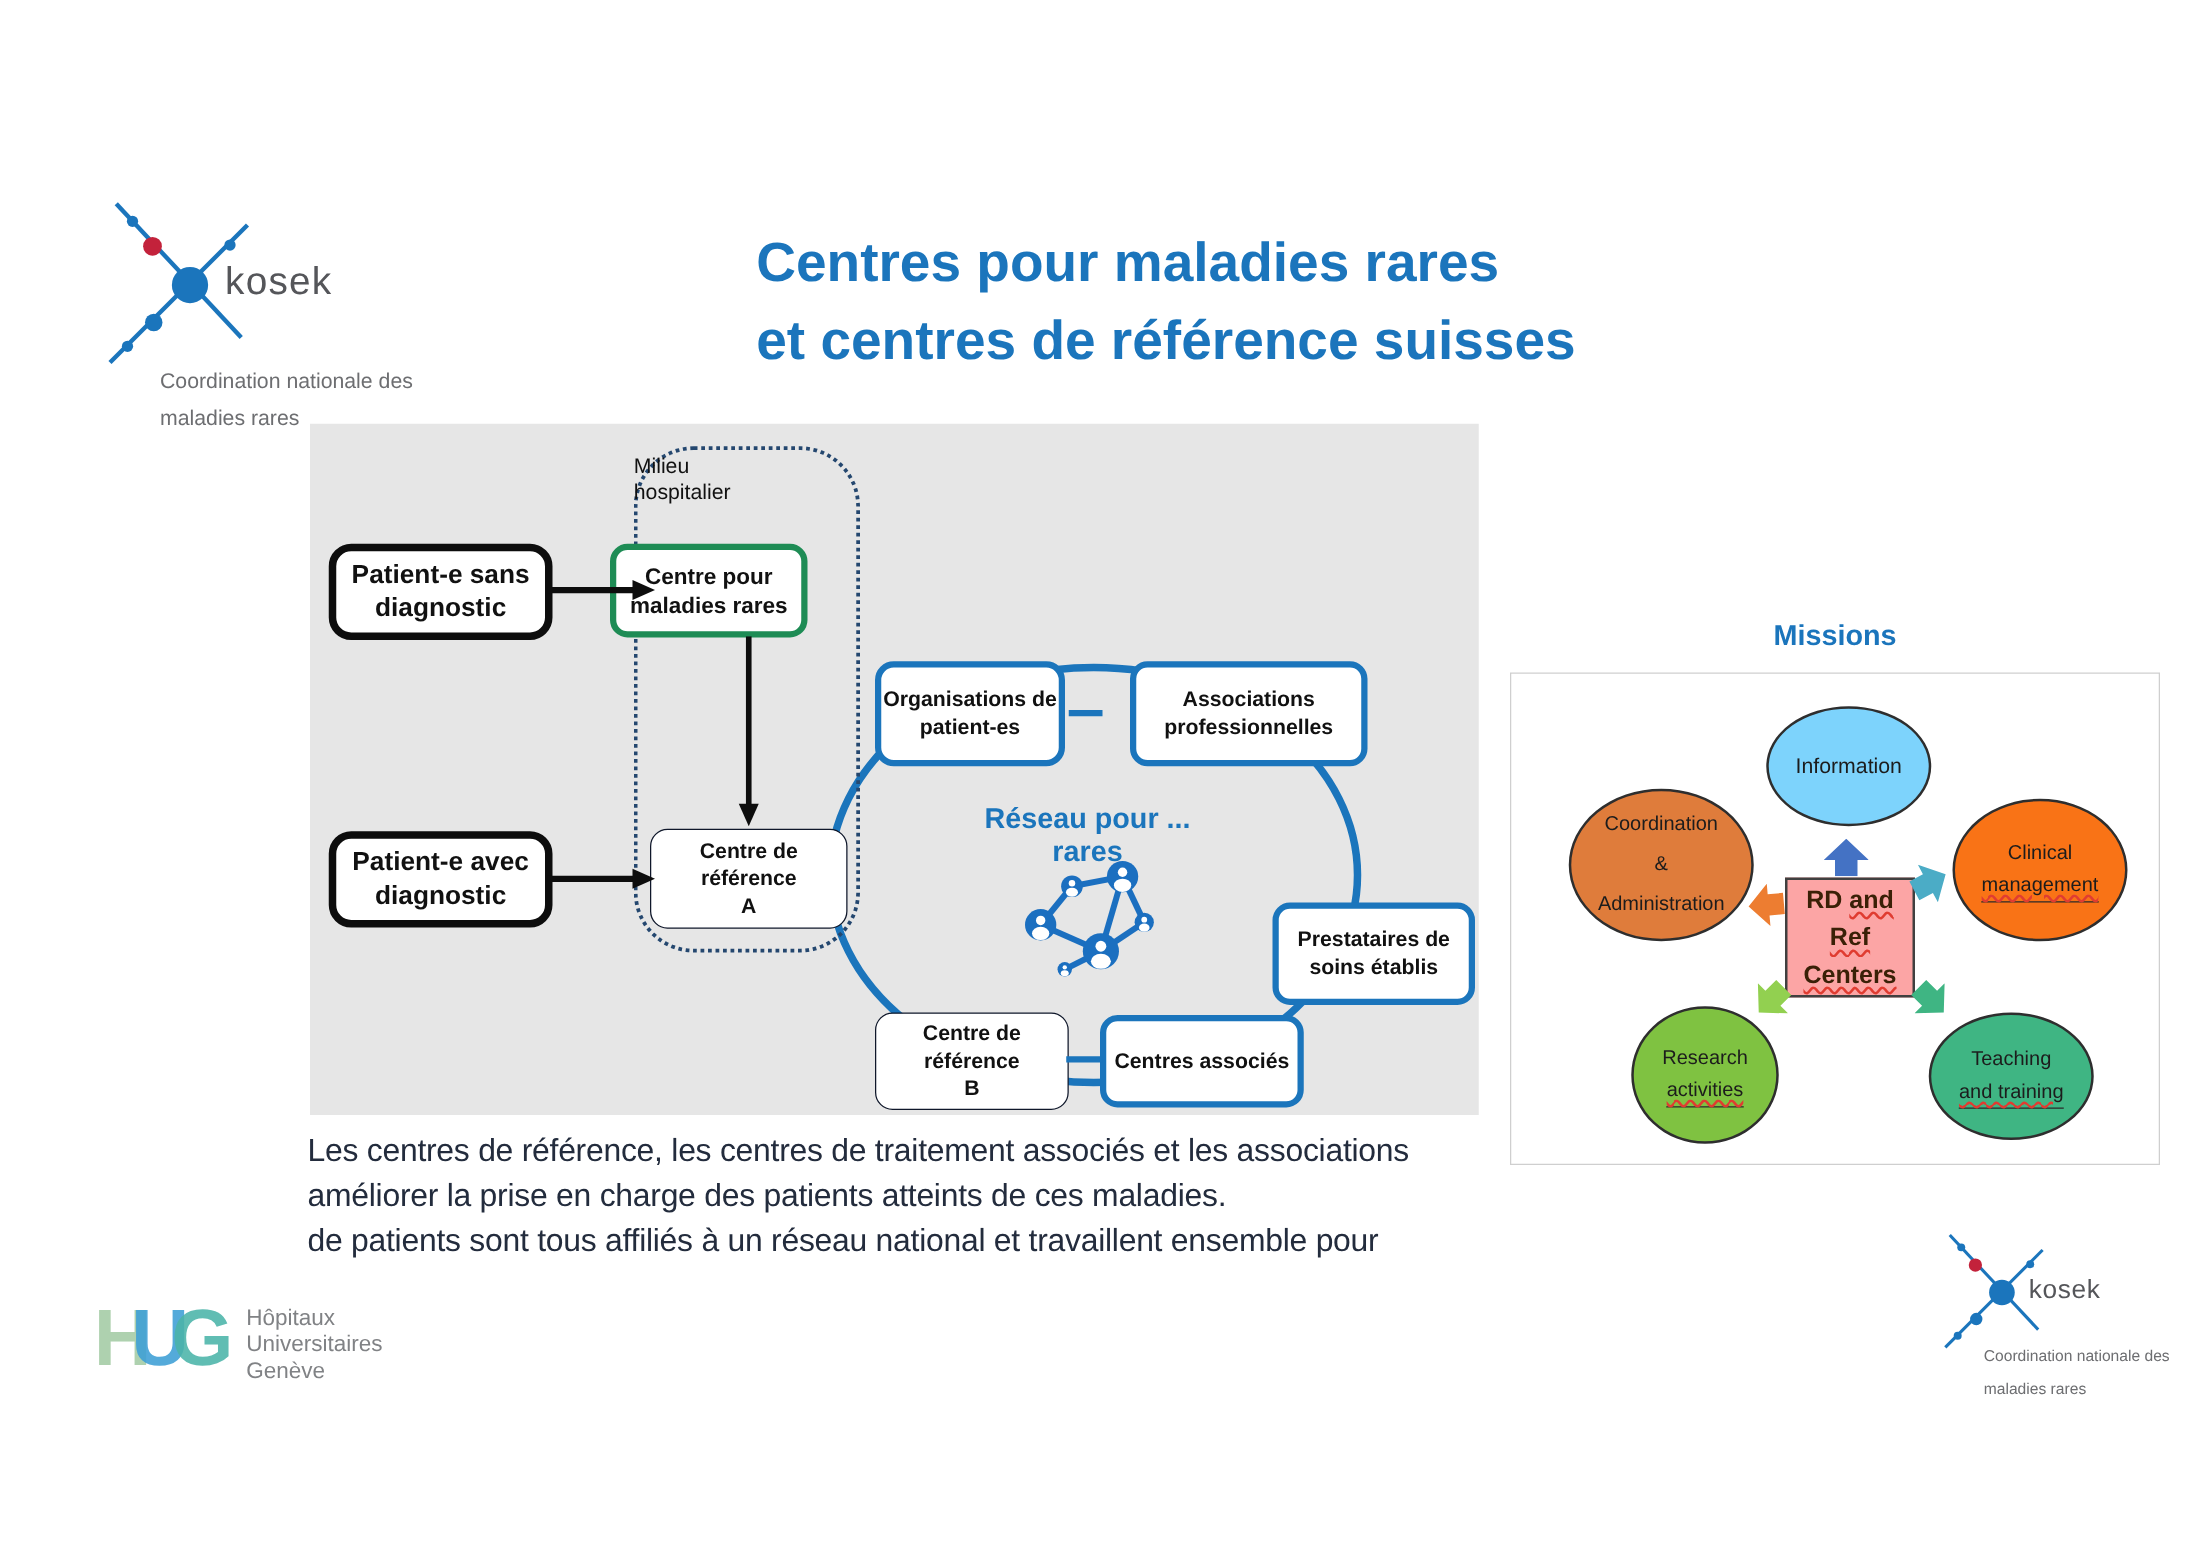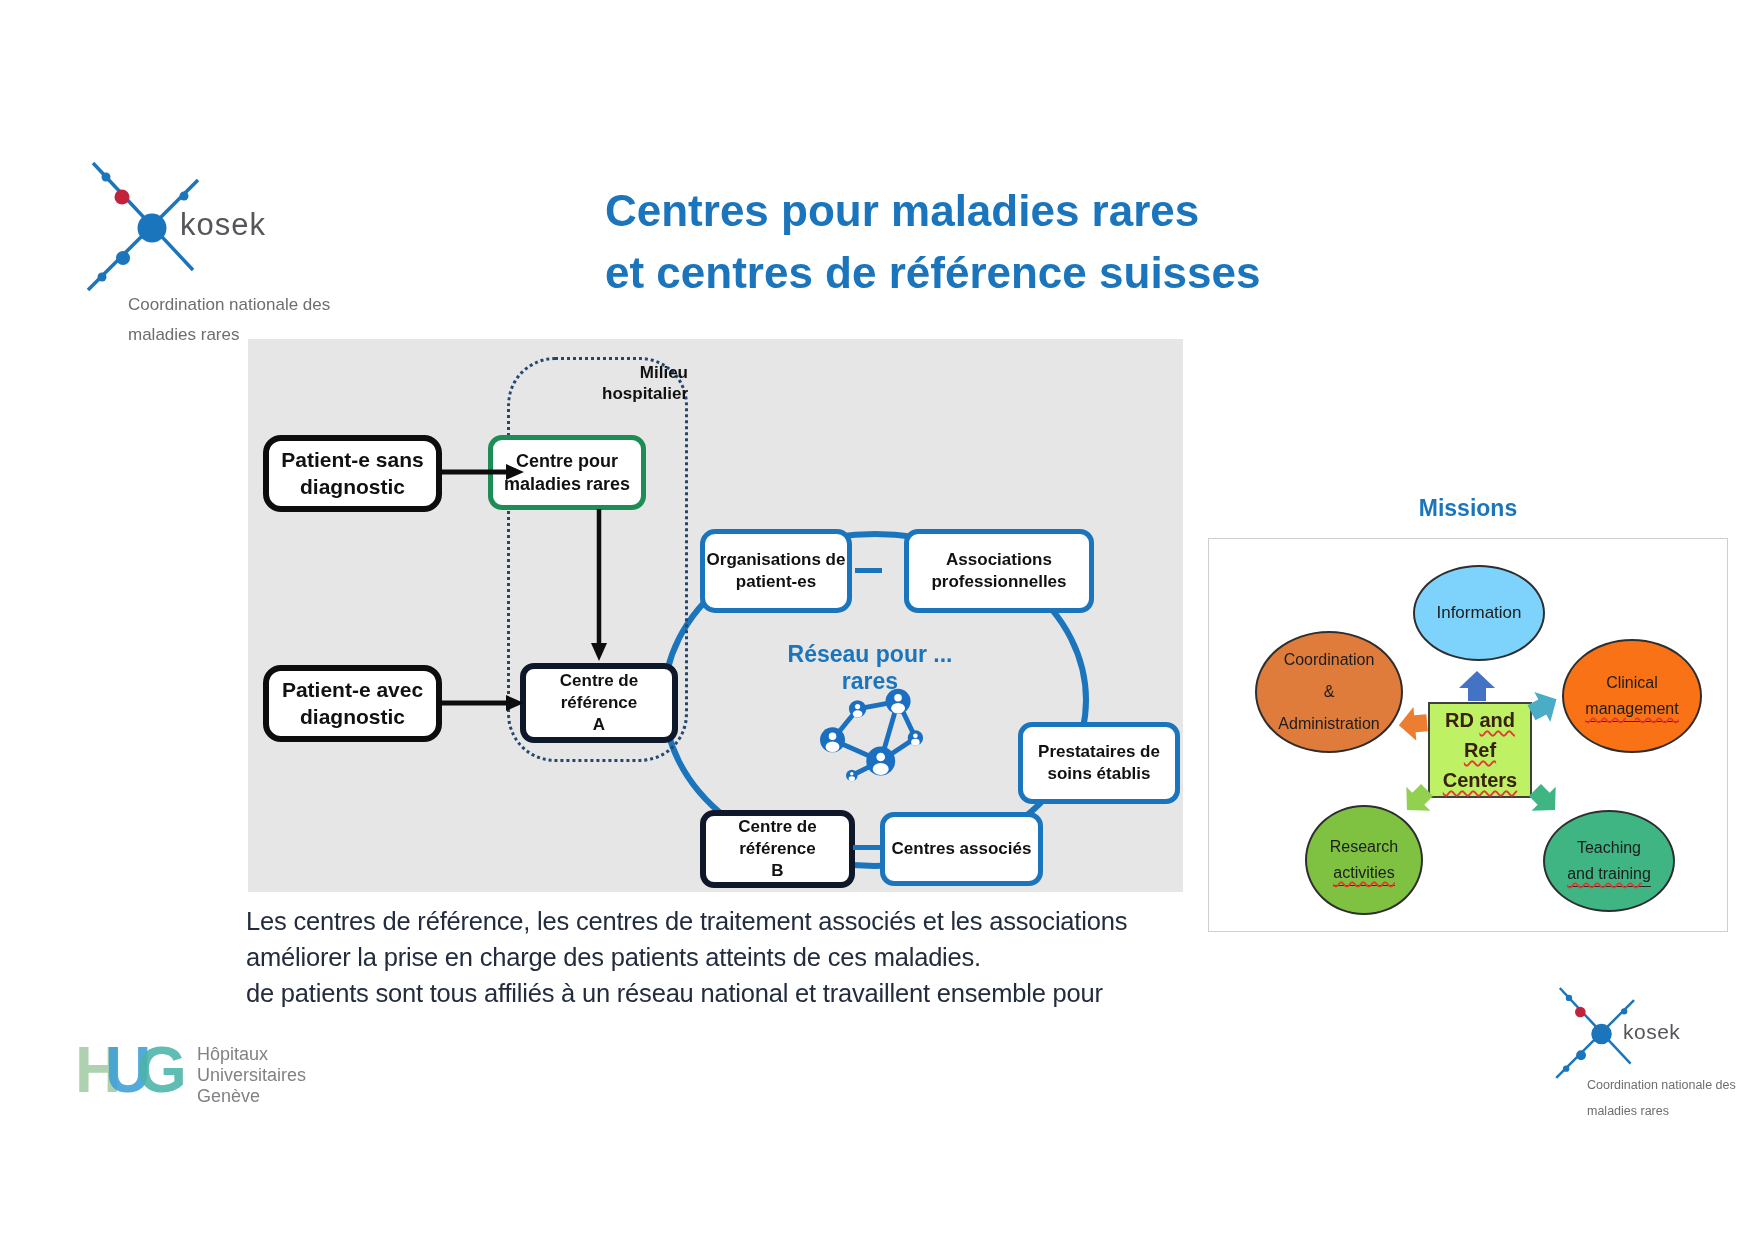--- a/index.html
+++ b/index.html
@@ -18,40 +18,40 @@
   
   .main-title { color:#1B75BC; font-size:44px; font-weight:bold; line-height:1.42; }
 
   
   .gray-panel { left:248px; top:339px; width:935px; height:553px; background:#E6E6E6; }
   .dashed-rect { left:507px; top:357px; width:181px; height:405px; border:3px dotted #24476F; border-radius:48px; }
   .flow-box { display:flex; align-items:center; justify-content:center; text-align:center;
               background:#fff; color:#111; font-weight:bold; }
   .black-box { border:6px solid #0d0d0d; border-radius:18px; font-size:21px; line-height:1.25; }
   .green-box { border:5px solid #1E8C55; border-radius:14px; font-size:18px; line-height:1.25; }
-  .orange-box { border:6px solid #0f172a; border-radius:14px; font-size:17px; line-height:1.3; }
+  .orange-box { border:1px solid #0f172a; border-radius:14px; font-size:17px; line-height:1.3; }
   .blue-box { border:5px solid #1B75BC; border-radius:14px; font-size:17px; line-height:1.3; }
-  .milieu-label { left:507px; top:362px; width:181px; text-align:right; font-weight:bold; font-size:17px; line-height:1.25; color:#111; }
+  .milieu-label { left:507px; top:362px; width:181px; text-align:left; font-weight:normal; font-size:17px; line-height:1.25; color:#111; }
   .reseau-label { left:770px; top:641px; width:200px; text-align:center; color:#1B75BC; font-weight:bold; font-size:23px; }
   .connector { background:#1B75BC; height:5px; }
 
   
   .caption { color:#232C3D; font-size:25.5px; line-height:36px; letter-spacing:-0.2px; }
 
   
   .missions-title { color:#1B75BC; font-size:23px; font-weight:bold; text-align:center; }
   .missions-panel { left:1208px; top:538px; width:520px; height:394px; background:#fff; border:1px solid #CFCFCF; }
   .oval { display:flex; flex-direction:column; align-items:center; justify-content:center; text-align:center;
           border:2px solid #2E2E2E; border-radius:50%; color:#1c1c1c; }
   .oval-info { background:#7dd3fc; font-size:17px; }
   .oval-coord { background:#DF7C3B; font-size:16px; line-height:2.0; }
   .oval-clin { background:#f97316; font-size:16px; line-height:1.6; }
   .oval-research { background:#7FC241; font-size:16px; line-height:1.6; }
   .oval-teach { background:#3FB583; font-size:16px; line-height:1.6; }
-  .rd-box { background:#bef264; border:2px solid #404040; color:#3A2007; font-weight:600; font-size:20px; line-height:1.5;
+  .rd-box { background:#fca5a5; border:2px solid #404040; color:#3A2007; font-weight:600; font-size:20px; line-height:1.5;
             display:flex; flex-direction:column; align-items:center; justify-content:center; text-align:center; }
   .squiggle { text-decoration-line:underline; text-decoration-style:wavy; text-decoration-color:#E03C31;
               text-decoration-thickness:1.5px; text-underline-offset:3px; }
   .uline { border-bottom:1.5px solid #2a2a2a; }
 
   
   .hug-letter { position:absolute; font-weight:bold; font-size:64px; line-height:1; opacity:0.88; }
   .hug-text { color:#808285; font-size:18px; line-height:1.16; }
 </style>
 </head>

